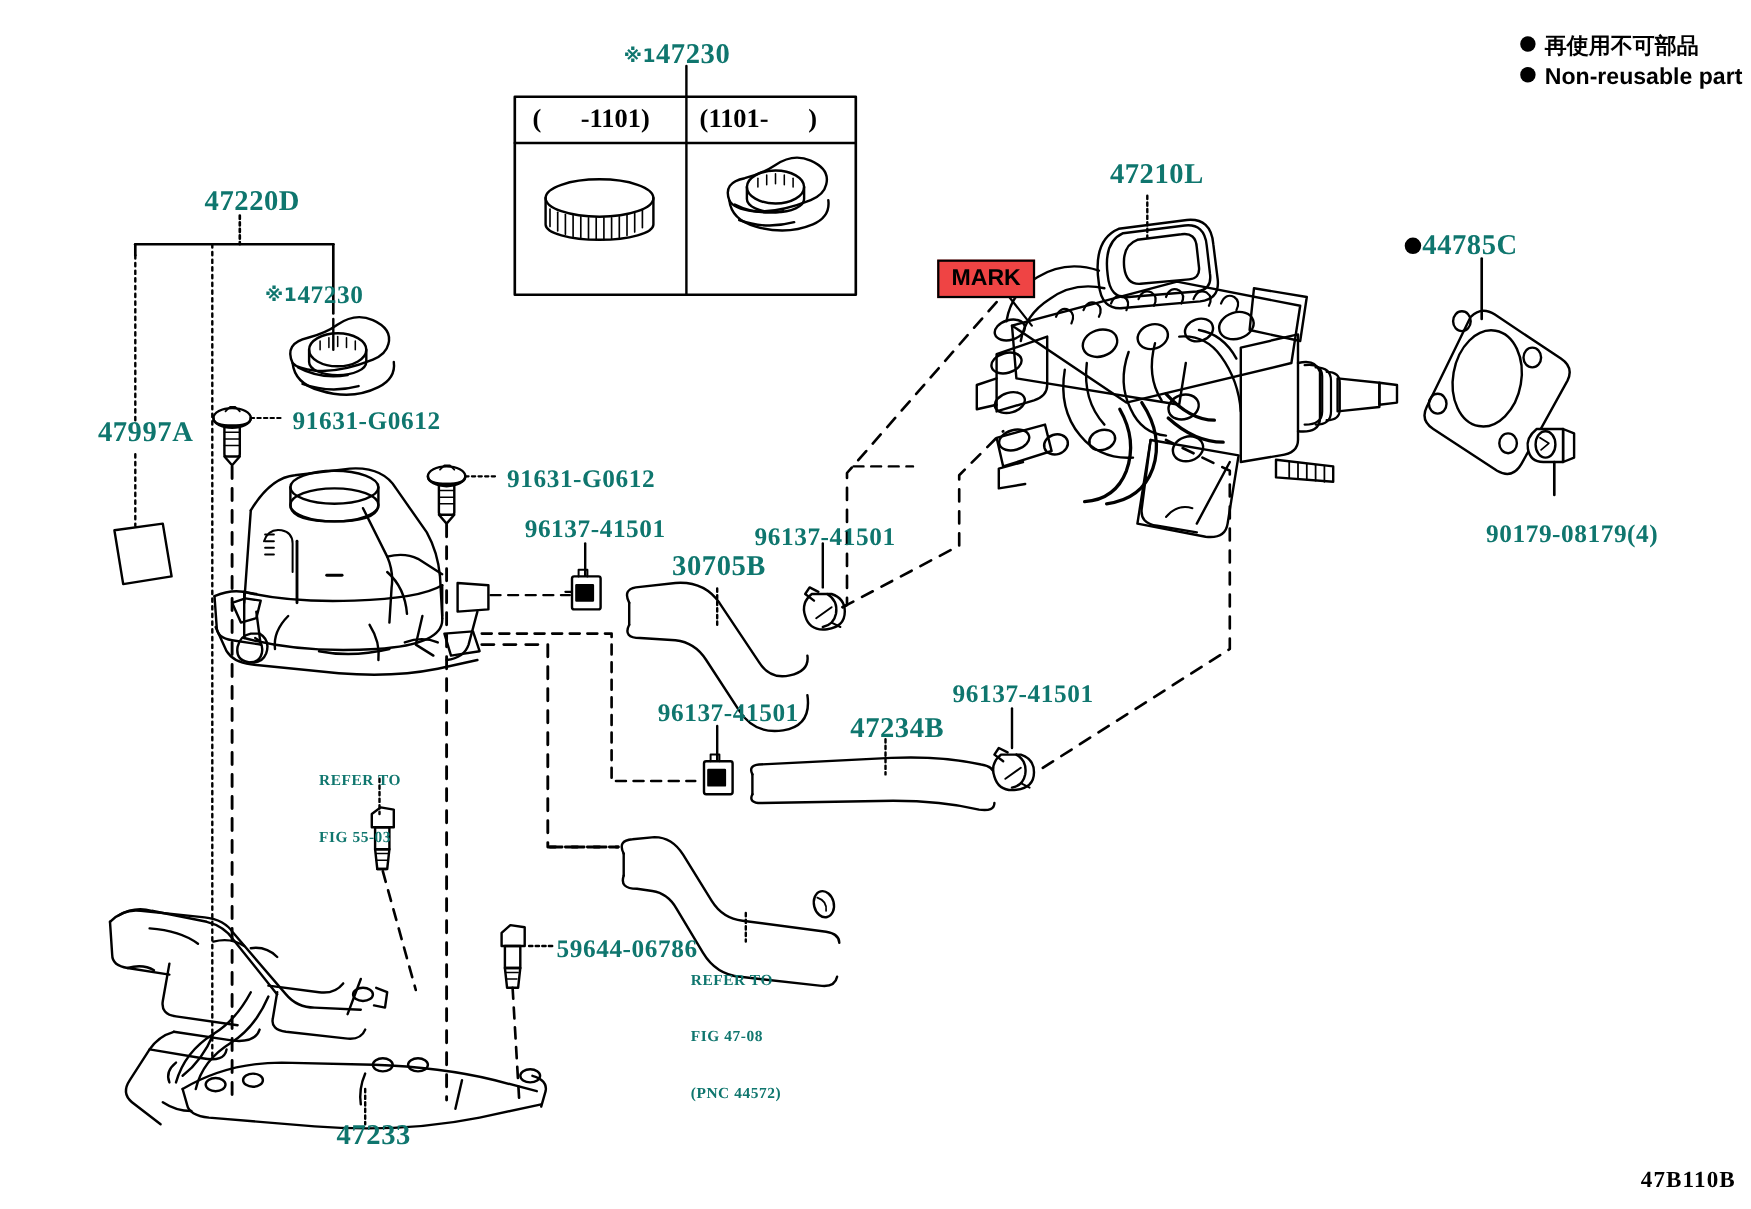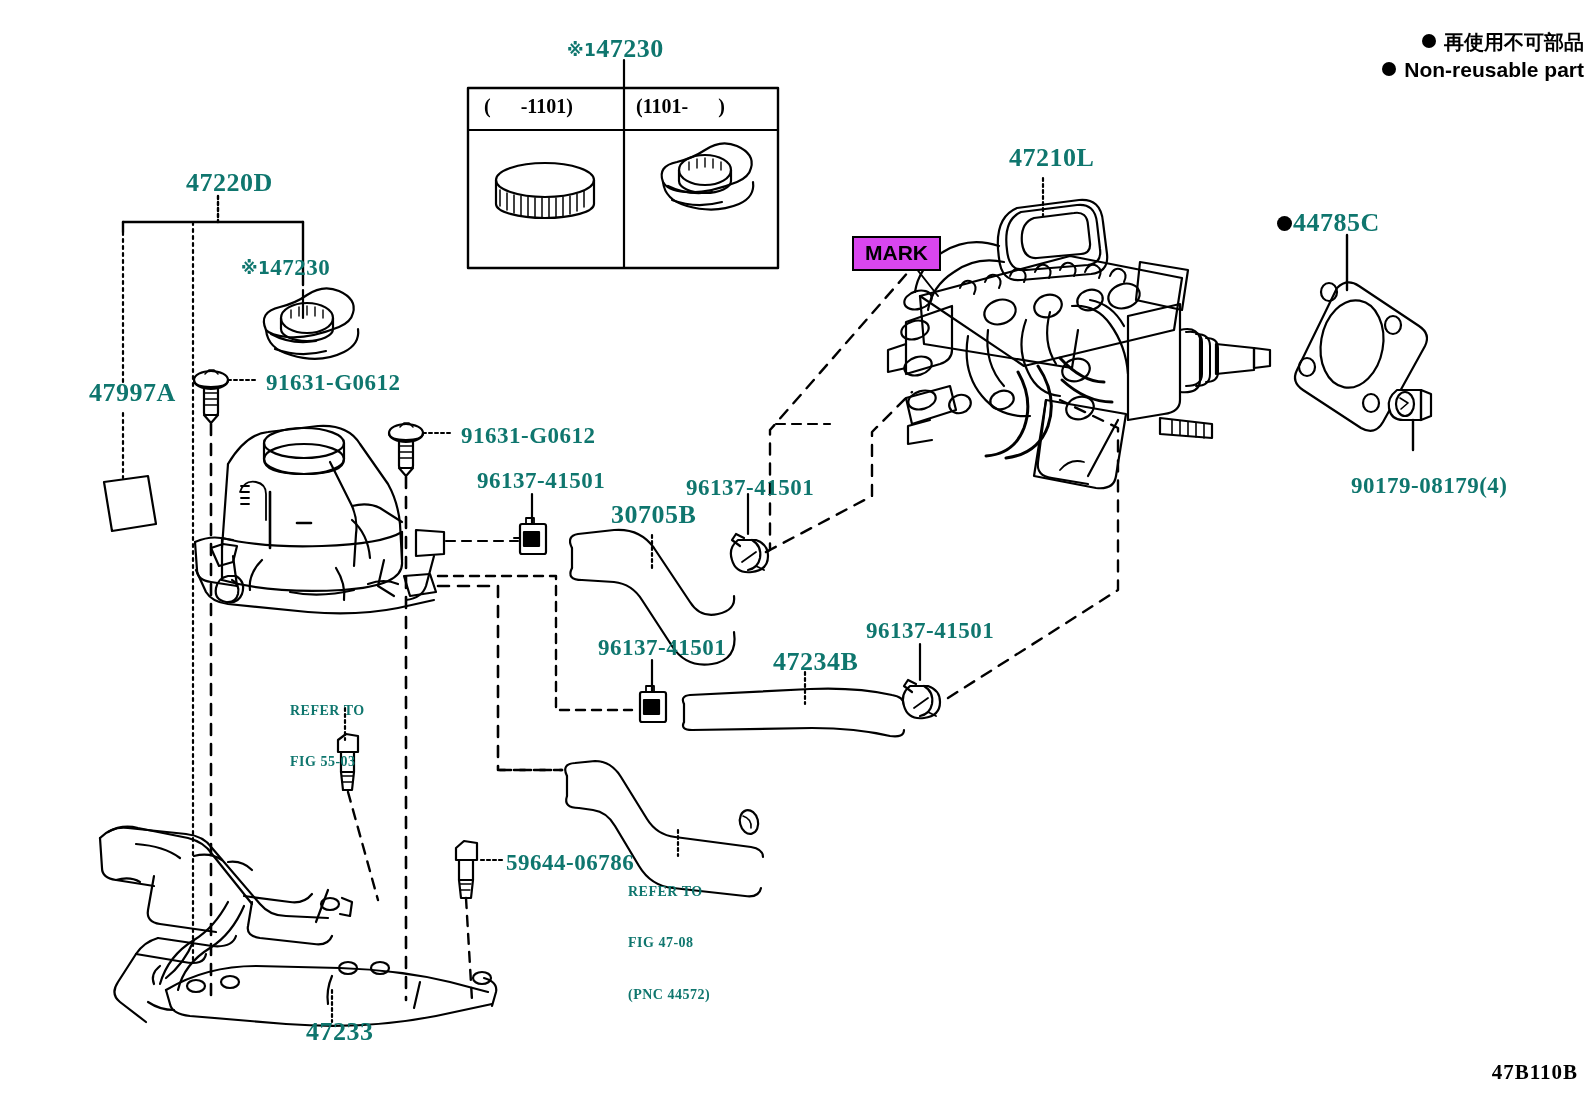--- a/index.html
+++ b/index.html
@@ -15,51 +15,51 @@
     font-family:"Liberation Serif", serif;
     font-weight:bold;
     color:#0f766e;
     white-space:pre;
     letter-spacing:0.5px;
     line-height:1.18;
   }
   .lbl-pn{font-size:23px;}
   .lbl-pn-lg{font-size:26px;}
   .legend{
-    position:absolute;right:8px;top:28px;text-align:right;
+    position:absolute;right:8px;top:28px;text-align:left;
   }
   .legend div{
     font-family:"Liberation Sans", sans-serif;
     font-weight:bold;font-size:21px;color:#000;white-space:nowrap;
     line-height:1.35;
   }
   .legend .dot{
     display:inline-block;width:14px;height:14px;border-radius:50%;
     background:#000;margin-right:8px;vertical-align:1px;
   }
   .legend .jp{font-family:"DejaVu Sans", sans-serif;font-size:20px;}
   .figcode{
     position:absolute;right:14px;bottom:14px;
     font-family:"Liberation Serif", serif;font-weight:bold;font-size:21px;
     letter-spacing:1px;
   }
   .markbox{
-    position:absolute;border:2px solid #000;background:#d946ef;
+    position:absolute;border:2px solid #000;background:#ef4444;
     font-family:"Liberation Sans", sans-serif;font-weight:bold;font-size:21px;
     padding:3px 11px 4px 11px;color:#000;
   }
   .refblock{font-size:14px;line-height:1.22;}
   .bulletdot{
     display:inline-block;width:15px;height:15px;border-radius:50%;
     background:#000;vertical-align:0px;margin-right:1px;
   }
   .kome{font-size:17px;font-weight:bold;vertical-align:1px;font-family:"DejaVu Sans",sans-serif;}
   .insetcell{
     position:absolute;
-    font-family:"Liberation Serif", serif;font-weight:bold;font-size:20px;
+    font-family:"Liberation Serif", serif;font-weight:bold;font-size:24px;
     white-space:pre;
   }
 </style>
 </head>
 <body>
 
 <div id="sheet">
 
   <svg class="layer" viewBox="0 0 1592 1099">
     <g fill="none" stroke="#000" stroke-width="2.2" stroke-linejoin="round" stroke-linecap="round">

